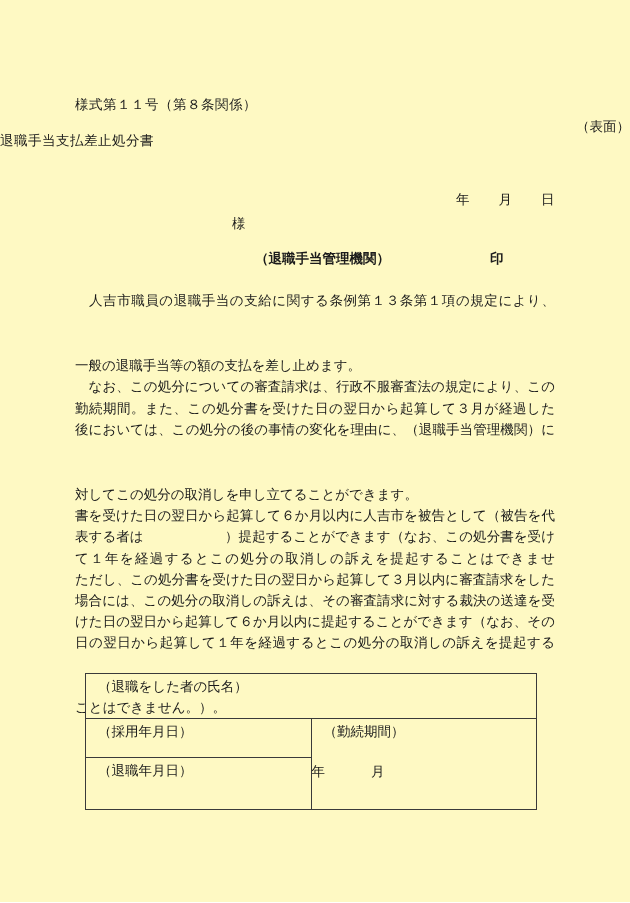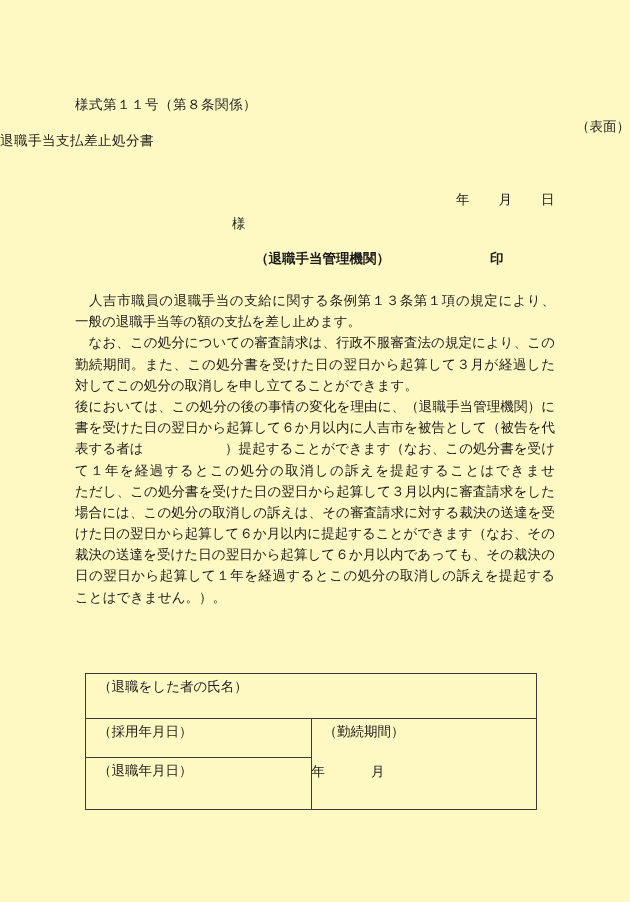--- a/index.html
+++ b/index.html
@@ -69,20 +69,21 @@
     text-align: justify;
     text-align-last: justify;
     text-justify: inter-character;
     height: 21.2px;
     overflow: hidden;
     white-space: pre-wrap;
   }
   .bline.no-justify {
     text-align: right;
     text-align-last: left;
+    margin-top: 44px;
   }
   .info-table {
     position: absolute;
     left: 85px;
     top: 673px;
     width: 452px;
     border-collapse: collapse;
     table-layout: fixed;
   }
   .info-table td {
@@ -125,29 +126,28 @@
 
   <div class="issuer-line">
     <span>（退職手当管理機関）</span><span class="seal">印</span>
   </div>
 
   <div class="body-text">
     <div class="bline">　人吉市職員の退職手当の支給に関する条例第１３条第１項の規定により、</div>
     <div class="bline no-justify">一般の退職手当等の額の支払を差し止めます。</div>
     <div class="bline">　なお、この処分についての審査請求は、行政不服審査法の規定により、この</div>
     <div class="bline">勤続期間。また、この処分書を受けた日の翌日から起算して３月が経過した</div>
+    <div class="bline">後においては、この処分の後の事情の変化を理由に、（退職手当管理機関）に</div>
     <div class="bline no-justify">対してこの処分の取消しを申し立てることができます。</div>
-    <div class="bline">後においては、この処分の後の事情の変化を理由に、（退職手当管理機関）に</div>
     <div class="bline">書を受けた日の翌日から起算して６か月以内に人吉市を被告として（被告を代</div>
     <div class="bline">表する者は　　　　　　）提起することができます（なお、この処分書を受けた</div>
     <div class="bline">て１年を経過するとこの処分の取消しの訴えを提起することはできません。）。</div>
     <div class="bline">ただし、この処分書を受けた日の翌日から起算して３月以内に審査請求をした</div>
     <div class="bline">場合には、この処分の取消しの訴えは、その審査請求に対する裁決の送達を受</div>
     <div class="bline">けた日の翌日から起算して６か月以内に提起することができます（なお、その</div>
-    <div class="bline">裁決の送達を受けた日の翌日から起算して６か月以内であっても、その裁決の</div>
     <div class="bline">日の翌日から起算して１年を経過するとこの処分の取消しの訴えを提起する</div>
     <div class="bline no-justify">ことはできません。）。</div>
   </div>
 
   <table class="info-table">
     <tbody>
         <tr>
       <td colspan="2" class="r1">
         <span>（退職をした者の氏名）</span>
       </td>

